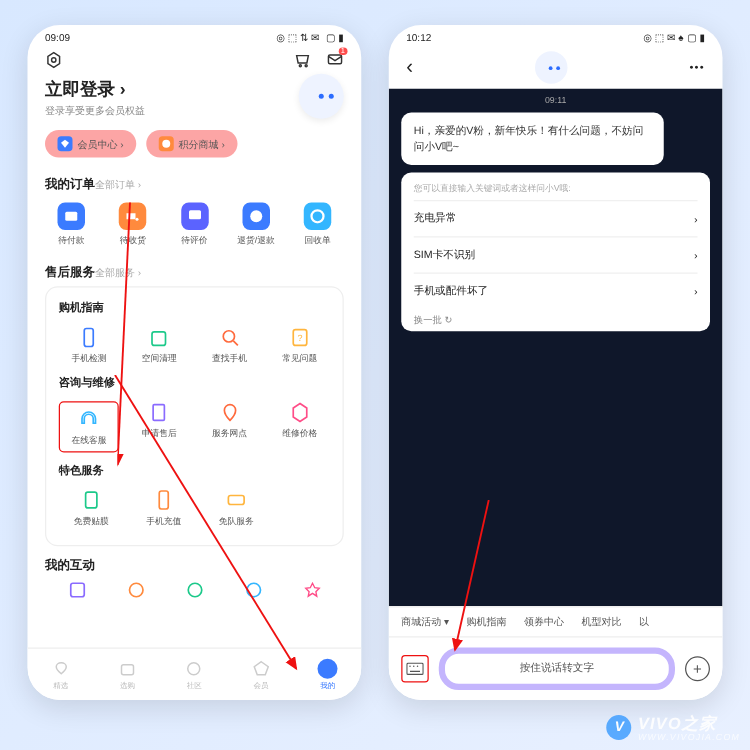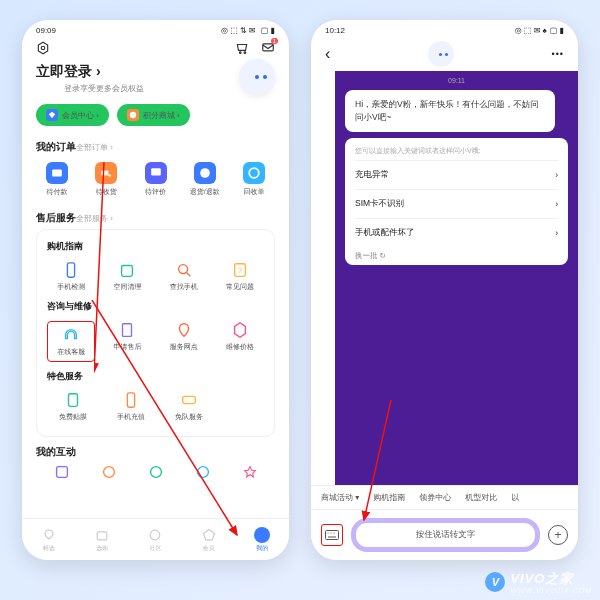--- a/index.html
+++ b/index.html
@@ -18,29 +18,29 @@
     position: relative; font-size: 9px; color: #222;
   }
   .statusbar { display:flex; justify-content:space-between; align-items:center;
     padding: 6px 14px 2px; font-size: 8px; font-weight:500; }
   .sb-r span { margin-left:3px; }
   
   .hdr { display:flex; justify-content:space-between; align-items:center; padding: 4px 14px 4px; }
   .hdr svg { width:14px; height:14px; }
   .login { padding: 2px 14px 6px; position:relative; }
   .login-title { font-size:14px; font-weight:700; }
-  .login-sub { font-size:8px; color:#888; margin-top:2px;margin-left:28px; }
+  .login-sub { font-size:8px; color:#888; margin-top:2px; }
   .avatar {
     position:absolute; right:14px; top:-2px; width:36px; height:36px;
     border-radius:50%; background:#eef3ff; display:flex; align-items:center; justify-content:center;
     box-shadow:0 2px 6px rgba(0,0,0,.08);
   }
   .avatar .eye{width:4px;height:4px;background:#2b6cff;border-radius:50%;box-shadow:8px 0 #2b6cff;}
   .pills { display:flex; gap:8px; padding: 4px 14px 8px; }
-  .pill { display:flex; align-items:center; gap:4px; background:#22c55e; border-radius:14px;
+  .pill { display:flex; align-items:center; gap:4px; background:#fca5a5; border-radius:14px;
     padding:5px 10px; font-size:8px; color:#555;text-align:center; }
   .pill .ico{width:12px;height:12px;border-radius:3px;display:flex;align-items:center;justify-content:center;}
   .pill .ico.blue{background:#3b7bff;}
   .pill .ico.orange{background:#ff8a3d;}
   .sec { padding: 0 14px; }
   .sec-h { display:flex; align-items:center; margin:6px 0 4px; }
   .sec-h .t{font-size:10px;font-weight:700;}
   .sec-h .more{font-size:8px;color:#aaa;}
   .orders { display:flex; justify-content:space-between; padding:4px 0 8px; }
   .ord { display:flex; flex-direction:column; align-items:center; gap:3px; width:42px; }
@@ -58,21 +58,21 @@
   .bn{display:flex;flex-direction:column;align-items:center;gap:1px;color:#bbb;}
   .bn.active{color:#3b7bff;}
   .bn .ic{width:16px;height:16px;border-radius:50%;}
   .bn .lbl{font-size:6px;}
   .arrow1{position:absolute;left:72px;top:132px;width:160px;height:420px;pointer-events:none;z-index:5;}
   .arrow2{position:absolute;left:60px;top:280px;width:170px;height:260px;pointer-events:none;z-index:5;}
   
   .chat-top{display:flex;align-items:center;justify-content:space-between;padding:4px 14px;}
   .chat-top .back{font-size:16px;}
   .chat-top .mini-av{width:26px;height:26px;border-radius:50%;background:#eef3ff;display:flex;align-items:center;justify-content:center;}
-  .chat-body{flex:1;background:#4c1d95;padding:6px 10px;overflow:hidden;display:flex;flex-direction:column;gap:6px;margin-left:24px;}
+  .chat-body{flex:1;background:#0f172a;padding:6px 10px;overflow:hidden;display:flex;flex-direction:column;gap:6px;}
   .ts{text-align:center;font-size:7px;color:#aaa;}
   .bubble{background:#fff;border-radius:8px;padding:8px 10px;font-size:8.5px;line-height:1.5;color:#333;max-width:210px;}
   .bubble-gray{background:#fff;border-radius:8px;padding:8px;font-size:8px;}
   .hint{font-size:7px;color:#999;margin-bottom:5px;}
   .chips{display:flex;flex-wrap:wrap;gap:4px;}
   .chip{border:1px solid #ddd;border-radius:12px;padding:3px 8px;font-size:7.5px;color:#555;background:#fff;}
   .chip.active{background:#3b7bff;color:#fff;border-color:#3b7bff;}
   .faq-list{background:#fff;border-radius:8px;padding:4px 10px;}
   .faq-list .hint2{font-size:7px;color:#aaa;padding:4px 0;}
   .faq-row{display:flex;justify-content:space-between;align-items:center;padding:8px 0;border-top:1px solid #f0f0f0;font-size:8.5px;}

